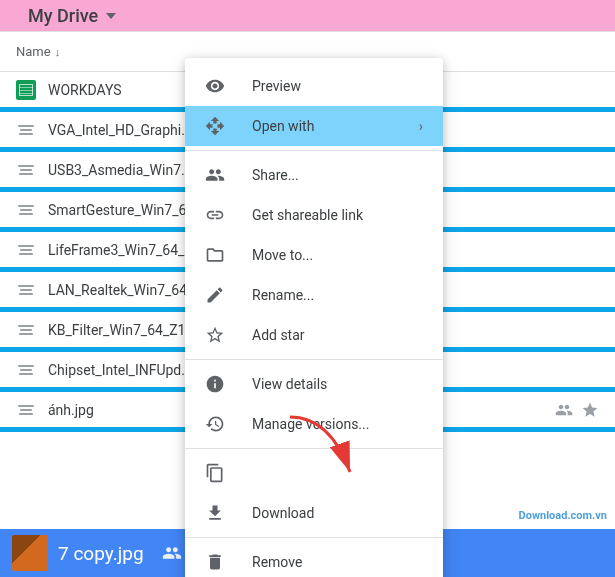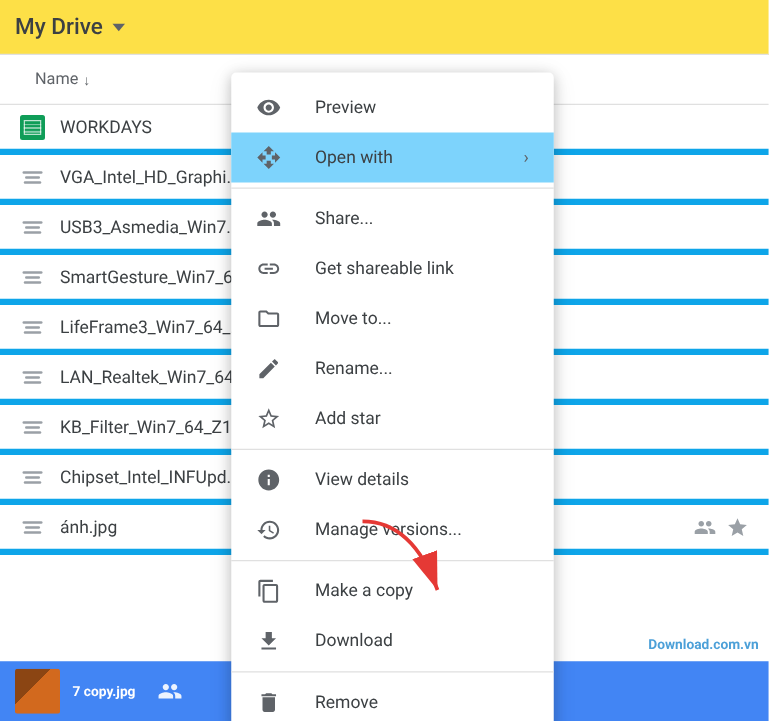--- a/index.html
+++ b/index.html
@@ -9,24 +9,24 @@
       width: 615px;
       height: 577px;
       overflow: hidden;
       position: relative;
     }
 
     
     .header {
       display: flex;
       align-items: center;
-      padding: 8px 12px;
+      padding: 8px 28px;
       border-bottom: 1px solid #e0e0e0;
-      height: 44px;
-      background: #fde047;
+      height: 32px;
+      background: #f9a8d4;
     }
     .header-title {
       font-size: 18px;
       color: #3c4043;
       font-weight: 500;
       display: flex;
       align-items: center;
       gap: 6px;
     }
     .chevron-down {
@@ -49,21 +49,20 @@
       padding: 8px 16px;
       border-bottom: 1px solid #e0e0e0;
       height: 40px;
     }
     .list-header-name {
       font-size: 13px;
       color: #5f6368;
       display: flex;
       align-items: flex-end;
       gap: 4px;
-      margin-left: 12px;
     }
     .sort-arrow {
       font-size: 11px;
       color: #5f6368;
     }
 
     .file-row {
       display: flex;
       align-items: center;
       padding: 0 16px;
@@ -210,23 +209,23 @@
       align-items: center;
       justify-content: center;
       flex-shrink: 0;
     }
     .thumb-content {
       width: 100%;
       height: 100%;
       background: linear-gradient(135deg, #8B4513 40%, #D2691E 40%);
     }
     .bottom-filename {
-      font-size: 11px;
+      font-size: 19px;
       color: #fff;
-      font-weight: 700;
+      font-weight: 400;
     }
     .bottom-people-icon {
       color: rgba(255,255,255,0.8);
       font-size: 18px;
       margin-left: 8px;
     }
 
     
     .red-arrow {
       position: absolute;
@@ -441,21 +440,20 @@
   </div>
 
   <div class="menu-divider"></div>
 
   <div class="menu-item">
     <div class="menu-icon">
       <svg width="20" height="20" viewBox="0 0 24 24" fill="#5f6368">
         <path d="M16 1H4c-1.1 0-2 .9-2 2v14h2V3h12V1zm3 4H8c-1.1 0-2 .9-2 2v14c0 1.1.9 2 2 2h11c1.1 0 2-.9 2-2V7c0-1.1-.9-2-2-2zm0 16H8V7h11v14z"></path>
       </svg>
     </div>
-    <span class="menu-label">Make a copy</span>
   </div>
 
   <div class="menu-item">
     <div class="menu-icon">
       <svg width="20" height="20" viewBox="0 0 24 24" fill="#5f6368">
         <path d="M19 9h-4V3H9v6H5l7 7 7-7zM5 18v2h14v-2H5z"></path>
       </svg>
     </div>
     <span class="menu-label">Download</span>
   </div>

